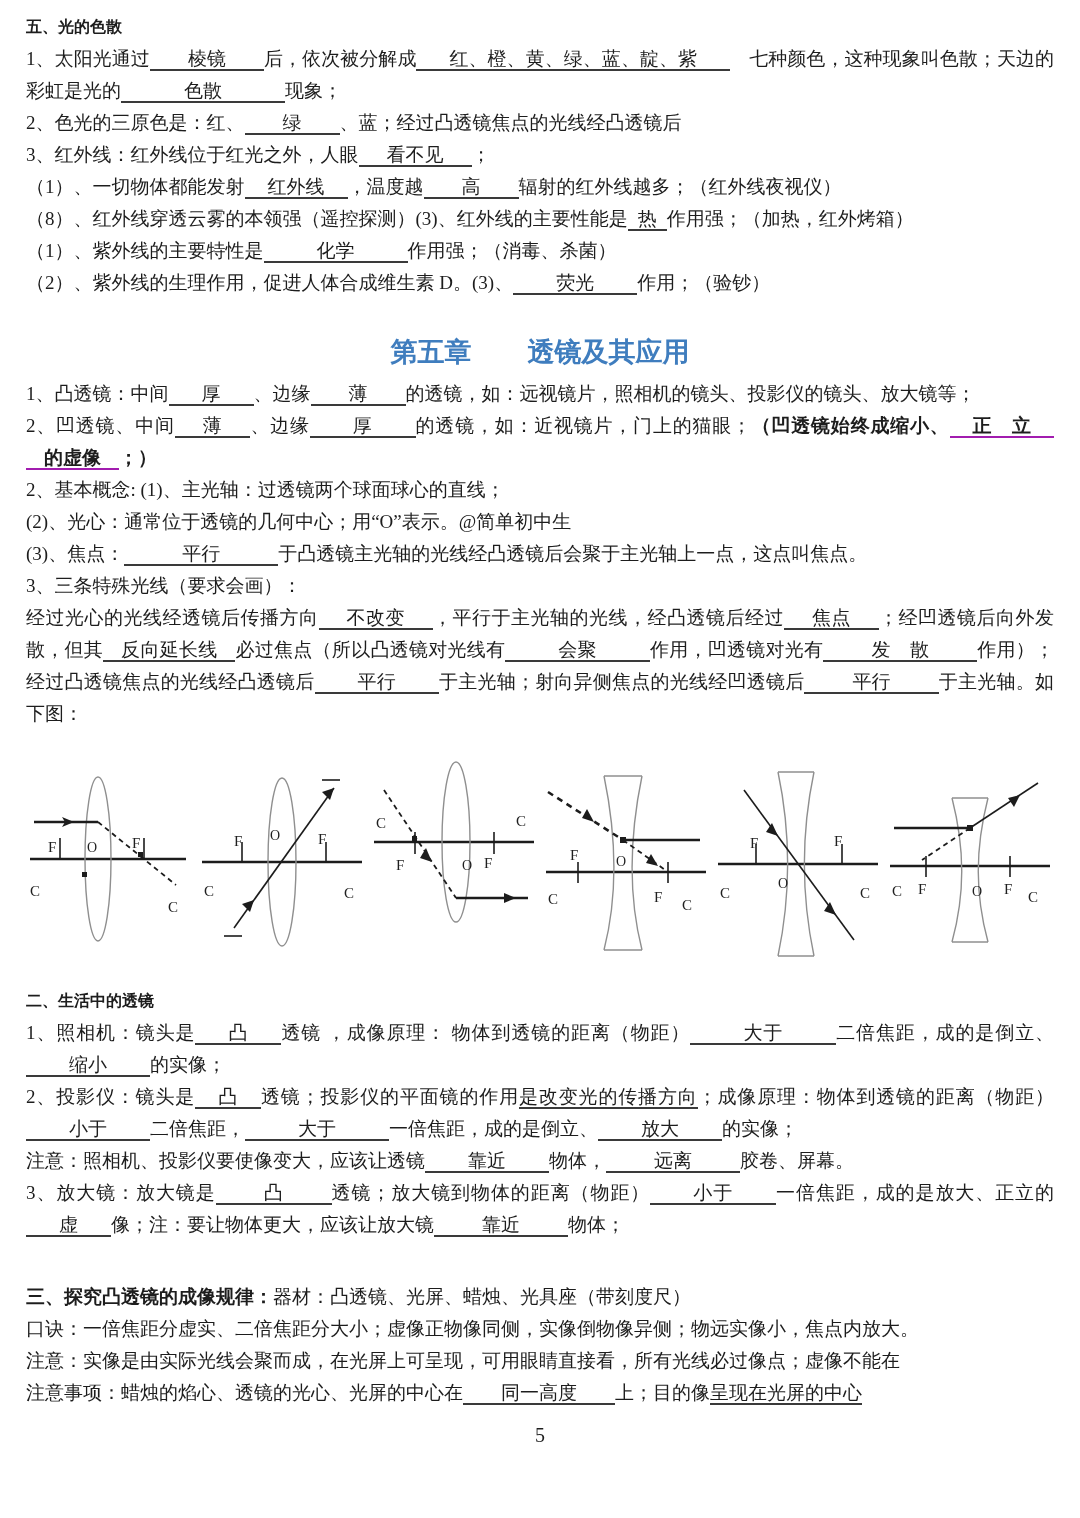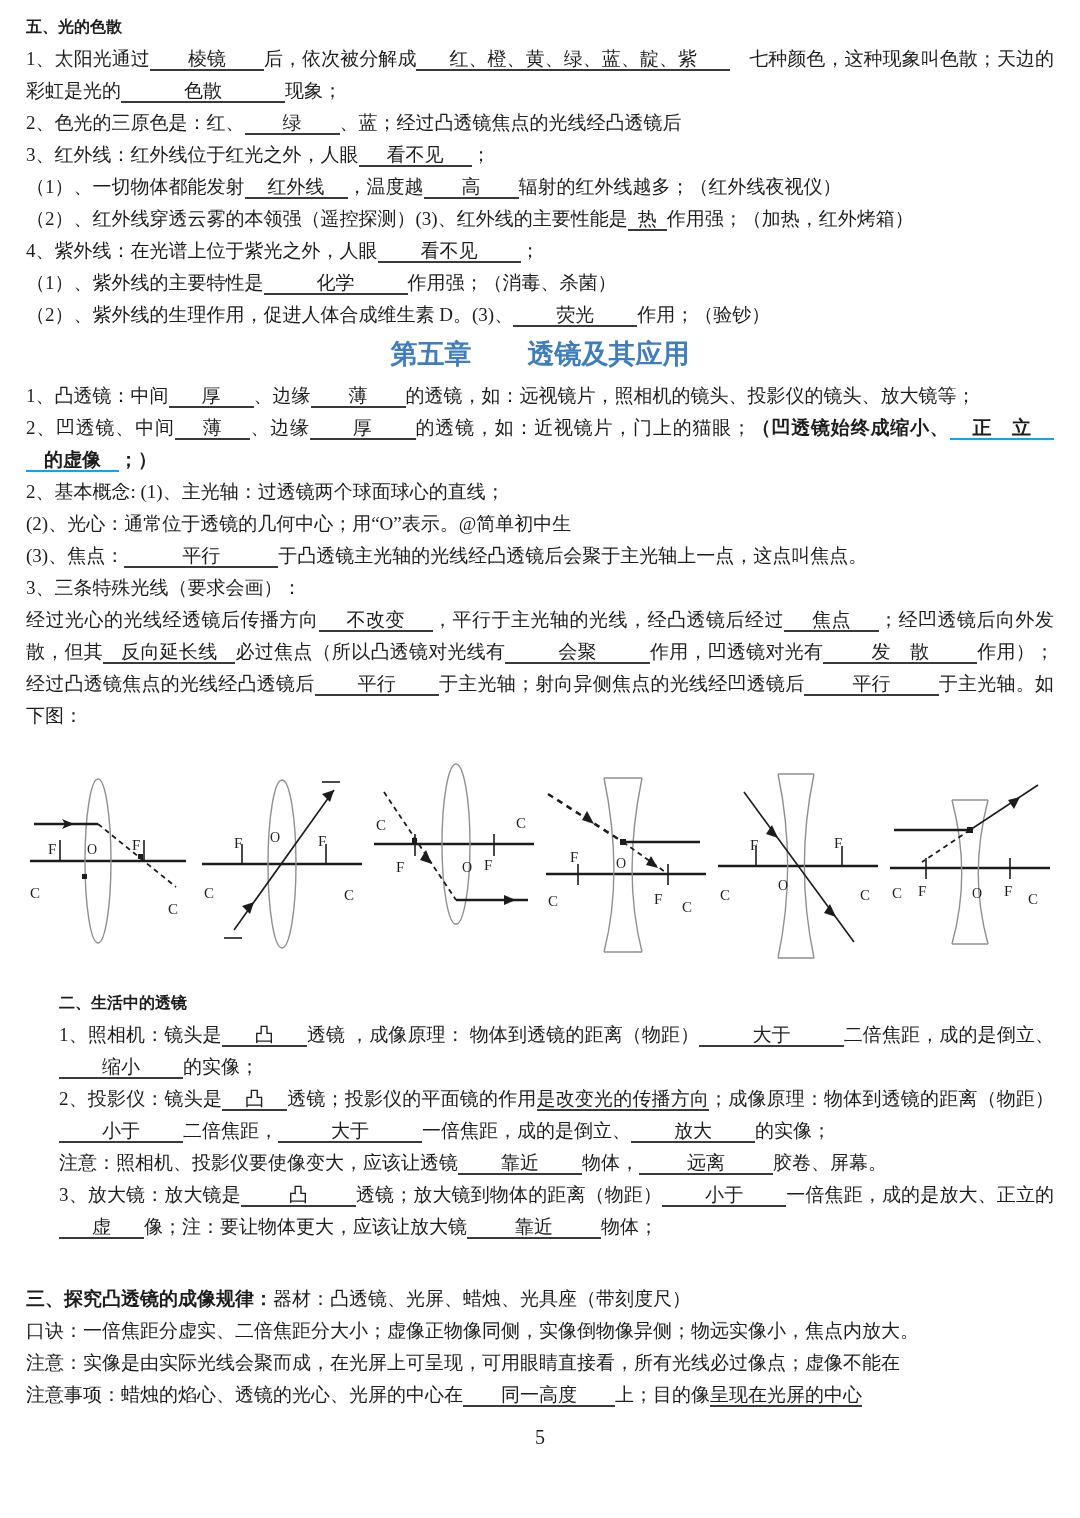--- a/index.html
+++ b/index.html
@@ -6,34 +6,34 @@
   body{
     width:1080px;height:1518px;background:#ffffff;overflow:hidden;
     font-family:"Liberation Serif","DejaVu Serif",serif;
     color:#1d1d1d;
   }
   .page{padding:10px 26px 0 26px;font-size:19px;line-height:32px;}
   .sec-heading{font-weight:bold;font-size:16px;line-height:33px;}
   .para{text-align:justify;}
   .seg-n{}
   .seg-b{border-bottom:2px solid #3a3a3a;text-align:center;}
-  .seg-bb{font-weight:bold;border-bottom:2px solid #0ea5e9;text-align:center;}
+  .seg-bb{font-weight:bold;border-bottom:2px solid #a21caf;text-align:center;}
   .seg-bd{font-weight:bold;}
   .seg-u{border-bottom:2px solid #3a3a3a;}
   .chapter{
     font-weight:bold;font-size:27px;text-align:center;
-    margin:5px 0 8px 0;line-height:36px;
+    margin:35px 0 8px 0;line-height:36px;
   }
   .chapter .gap{display:inline-block;width:56px;}
   .diagrams{
     display:flex;justify-content:space-between;align-items:flex-start;
     margin:4px 0 8px 0;height:238px;
   }
   .dgm{flex:0 0 auto;}
-  .sec-gap-sm{margin-top:12px;margin-left:33px;}
+  .sec-gap-sm{margin-top:12px;}
   .sec-gap-lg{margin-top:40px;}
   .footer{ text-align:center;font-size:20px;margin-top:10px;}
   
   .lens{stroke:#8f8f8f;stroke-width:1.4;fill:none;}
   .axis{stroke:#1c1c1c;stroke-width:2.6;}
   .ray{stroke:#1c1c1c;stroke-width:2.4;}
   .thin{stroke:#1c1c1c;stroke-width:1.6;}
   .dash{stroke:#1c1c1c;stroke-width:1.8;stroke-dasharray:5 4;}
   .dashbig{stroke:#1c1c1c;stroke-width:2.6;stroke-dasharray:6 5;}
   .tick{stroke:#1c1c1c;stroke-width:1.6;}
@@ -46,22 +46,21 @@
 
 <div class="page">
 
   <section>
     <div class="sec-heading">五、光的色散</div>
     <div>
         <div class="para"><span class="seg-n">1、太阳光通过</span><span class="seg-b" style="padding: 0px 38px;">棱镜</span><span class="seg-n">后，依次被分解成</span><span class="seg-b" style="padding: 0px 33px;">红、橙、黄、绿、蓝、靛、紫</span><span class="seg-n">　七种颜色，这种现象叫色散；天边的彩虹是光的</span><span class="seg-b" style="padding: 0px 63px;">色散</span><span class="seg-n">现象；</span></div>
         <div class="para"><span class="seg-n">2、色光的三原色是：红、</span><span class="seg-b" style="padding: 0px 38px;">绿</span><span class="seg-n">、蓝；经过凸透镜焦点的光线经凸透镜后</span></div>
         <div class="para"><span class="seg-n">3、红外线：红外线位于红光之外，人眼</span><span class="seg-b" style="padding: 0px 28px;">看不见</span><span class="seg-n">；</span></div>
         <div class="para"><span class="seg-n">（1）、一切物体都能发射</span><span class="seg-b" style="padding: 0px 23px;">红外线</span><span class="seg-n">，温度越</span><span class="seg-b" style="padding: 0px 38px;">高</span><span class="seg-n">辐射的红外线越多；（红外线夜视仪）</span></div>
-        <div class="para"><span class="seg-n">（2）、红外线穿透云雾的本领强（遥控探测）(3)、红外线的主要性能是</span><span class="seg-b" style="padding: 0px 10px;">热</span><span class="seg-n">作用强；（加热，红外烤箱）</span></div>
-        <div class="para"><span class="seg-n">4、紫外线：在光谱上位于紫光之外，人眼</span><span class="seg-b" style="padding: 0px 43px;">看不见</span><span class="seg-n">；</span></div>
+        <div class="para"><span class="seg-n">（8）、红外线穿透云雾的本领强（遥控探测）(3)、红外线的主要性能是</span><span class="seg-b" style="padding: 0px 10px;">热</span><span class="seg-n">作用强；（加热，红外烤箱）</span></div>
         <div class="para"><span class="seg-n">（1）、紫外线的主要特性是</span><span class="seg-b" style="padding: 0px 53px;">化学</span><span class="seg-n">作用强；（消毒、杀菌）</span></div>
         <div class="para"><span class="seg-n">（2）、紫外线的生理作用，促进人体合成维生素 D。(3)、</span><span class="seg-b" style="padding: 0px 43px;">荧光</span><span class="seg-n">作用；（验钞）</span></div>
       </div>
   </section>
 
   <h1 class="chapter" style="color: rgb(63, 125, 190);">
     <span>第五章</span><span class="gap"></span><span>透镜及其应用</span>
   </h1>
 
   <section>

